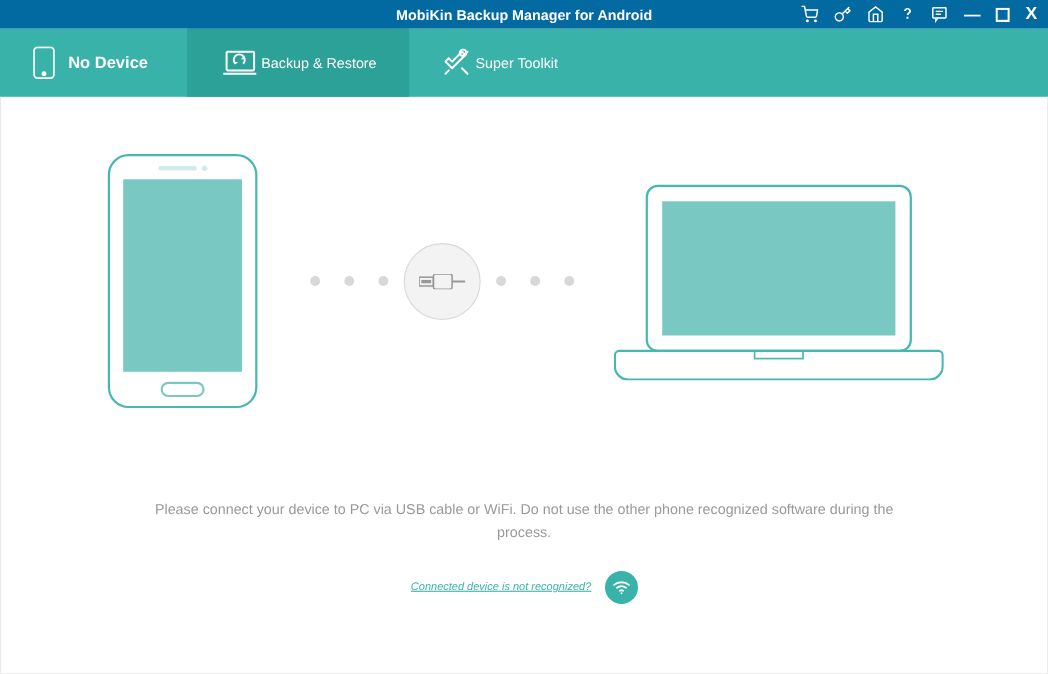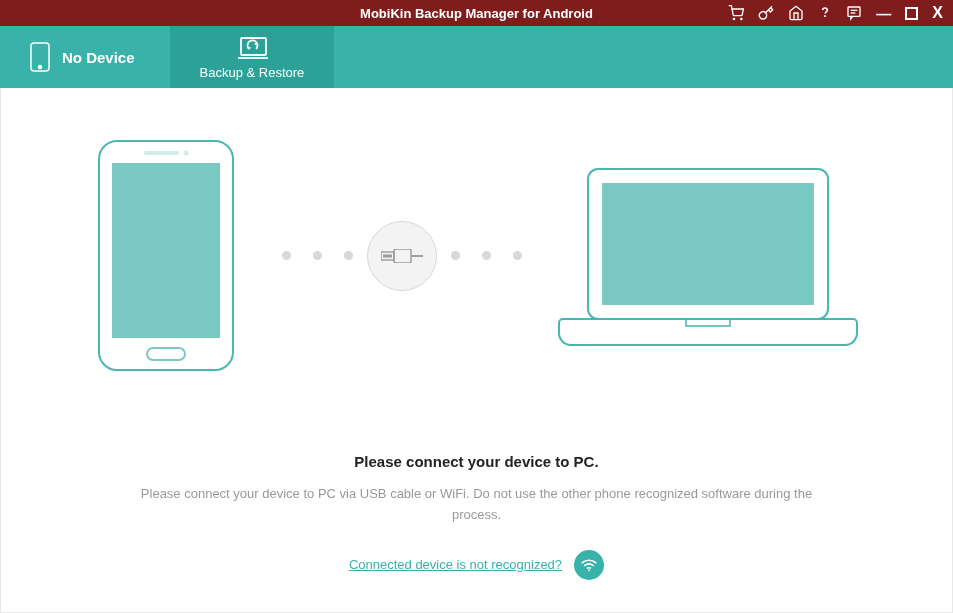--- a/index.html
+++ b/index.html
@@ -5,21 +5,21 @@
 * { margin: 0; padding: 0; box-sizing: border-box; }
 body {
   width: 953px;
   height: 613px;
   font-family: Arial, sans-serif;
   background: #fff;
   overflow: hidden;
 }
 .titlebar {
   height: 26px;
-  background: #7f1d1d;
+  background: #0369a1;
   display: flex;
   align-items: center;
   justify-content: center;
   position: relative;
 }
 .titlebar-title {
   color: #fff;
   font-size: 13px;
   font-weight: bold;
 }
@@ -43,21 +43,21 @@
   line-height: 1;
 }
 .navbar {
   height: 62px;
   background: #39b2a9;
   display: flex;
   align-items: stretch;
 }
 .nav-item {
   display: flex;
-  flex-direction: column;
+  flex-direction: row;
   align-items: center;
   justify-content: center;
   padding: 0 30px;
   cursor: pointer;
   color: #fff;
   gap: 4px;
 }
 .nav-item.device {
   flex-direction: row;
   gap: 12px;
@@ -129,22 +129,23 @@
   margin-bottom: 24px;
 }
 .help-row {
   display: flex;
   align-items: center;
   gap: 12px;
 }
 .help-link {
   color: #39b2a9;
   text-decoration: underline;
-  font-size: 13px;
-  cursor: pointer;
+  font-size: 10px;
+  cursor: pointer;
+  font-style: italic;
 }
 .wifi-btn {
   width: 30px;
   height: 30px;
   border-radius: 50%;
   background: #39b2a9;
   display: flex;
   align-items: center;
   justify-content: center;
   cursor: pointer;
@@ -196,20 +197,30 @@
   <div class="nav-item active">
     <svg width="34" height="26" viewBox="0 0 34 26" fill="none" stroke="white" stroke-width="1.8">
         <rect x="6" y="3" width="25" height="17" rx="1"></rect>
         <line x1="3" y1="23" x2="33" y2="23"></line>
         <path d="M14 14 A5 5 0 1 1 21 14"></path>
         <polyline points="12 12 14 14.5 16.5 12.5" fill="white" stroke="none"></polyline>
         <polyline points="19 10 21 7.5 23.5 9.5" fill="white" stroke="none"></polyline>
       </svg>
     <span class="nav-label">Backup &amp; Restore</span>
   </div>
+  <div class="nav-item">
+    <svg width="26" height="26" viewBox="0 0 26 26" fill="none" stroke="white" stroke-width="1.8">
+        <path d="M18 3l-9 9-3-3-3 3 6 6 12-12z" stroke-linejoin="round"></path>
+        <path d="M6 20l-3 3" stroke-linecap="round"></path>
+        <path d="M20 6l3-3" stroke-linecap="round"></path>
+        <path d="M18 18l5 5" stroke-linecap="round"></path>
+        <circle cx="19" cy="4" r="3"></circle>
+      </svg>
+    <span class="nav-label">Super Toolkit</span>
+  </div>
 </div>
 
 <div class="content">
   <div class="illustration">
 
     <svg width="140" height="235" viewBox="0 0 140 235">
       <rect x="3" y="3" width="134" height="229" rx="18" fill="#fff" stroke="#46b8af" stroke-width="2"></rect>
       <rect x="16" y="25" width="108" height="175" fill="#79c8c1"></rect>
       <rect x="48" y="13" width="35" height="4" rx="2" fill="#d0ebe8"></rect>
       <circle cx="90" cy="15" r="2.5" fill="#d0ebe8"></circle>
@@ -242,21 +253,20 @@
     <div style="width:20px"></div>
 
     <svg width="300" height="180" viewBox="0 0 300 180">
       <rect x="30" y="3" width="240" height="150" rx="10" fill="#fff" stroke="#46b8af" stroke-width="2"></rect>
       <rect x="44" y="17" width="212" height="122" fill="#79c8c1"></rect>
       <path d="M5 153 h290 a4 4 0 0 1 4 4 v10 a12 12 0 0 1 -12 12 H13 a12 12 0 0 1 -12 -12 v-10 a4 4 0 0 1 4 -4 z" fill="#fff" stroke="#46b8af" stroke-width="2"></path>
       <rect x="128" y="153" width="44" height="7" rx="0" fill="none" stroke="#46b8af" stroke-width="1.5"></rect>
     </svg>
   </div>
 
-  <div class="msg-title">Please connect your device to PC.</div>
   <div class="msg-body">Please connect your device to PC via USB cable or WiFi. Do not use the other phone recognized software during the process.</div>
 
   <div class="help-row">
     <a class="help-link">Connected device is not recognized?</a>
     <div class="wifi-btn">
       <svg width="18" height="18" viewBox="0 0 24 24" fill="none" stroke="white" stroke-width="2.2" stroke-linecap="round">
         <path d="M3 9a14 14 0 0 1 18 0"></path>
         <path d="M6.5 12.5a9 9 0 0 1 11 0"></path>
         <path d="M10 16a4 4 0 0 1 4 0"></path>
         <circle cx="12" cy="19" r="1.2" fill="white" stroke="none"></circle>

